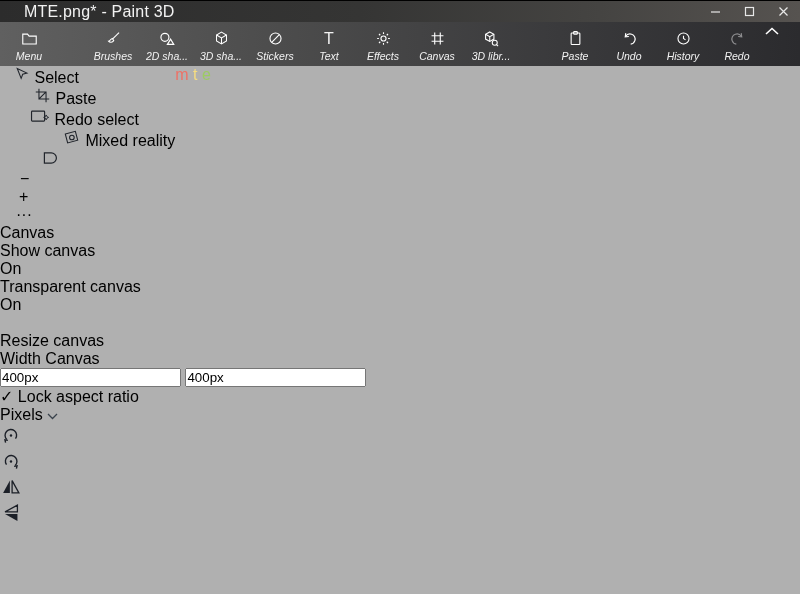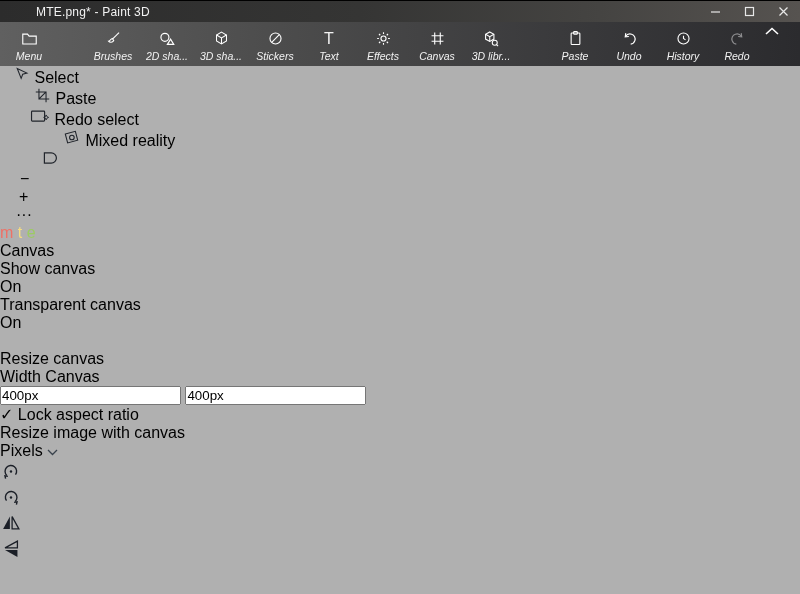--- a/index.html
+++ b/index.html
@@ -3,21 +3,21 @@
 <meta charset="utf-8">
 <style>
   * { margin:0; padding:0; box-sizing:border-box; }
   html,body { width:800px; height:594px; overflow:hidden; }
   body { font-family:"Liberation Sans","DejaVu Sans",sans-serif; position:relative; background:#b0b0b0; }
   .window { position:absolute; inset:0; display:flex; flex-direction:column; }
 
   
   .titlebar { height:22px; background:linear-gradient(90deg,#2c2c2c 0%,#353534 45%,#454442 75%,#565350 100%);
               display:flex; align-items:center; color:#f2f2f2; flex:0 0 auto; border-top:1px solid #000; }
-  .titlebar .title { font-size:12px; padding-left:12px; letter-spacing:.2px;margin-left:24px; }
+  .titlebar .title { font-size:16px; padding-left:24px; letter-spacing:.2px; }
   .win-controls { margin-left:auto; display:flex; height:100%; }
   .win-btn { width:34px; height:100%; display:flex; align-items:center; justify-content:center; color:#e8e8e8; font-size:11px; cursor:default; }
   .win-btn svg { display:block; }
 
   
   .ribbon { height:44px; background:linear-gradient(90deg,#606060 0%,#4c4c4c 35%,#3a3a3c 70%,#2b2b2e 100%);
             display:flex; align-items:stretch; color:#f2f2f2; flex:0 0 auto; }
   .rib-item { width:54px; display:flex; flex-direction:column; align-items:center; justify-content:center; gap:1px; padding-top:2px; cursor:default; }
   .rib-item .ic { height:20px; display:flex; align-items:center; justify-content:center; }
   .rib-item .lb { font-size:10.5px; white-space:nowrap;font-style:italic; }
@@ -224,21 +224,21 @@
       <span class="lb">Redo</span>
     </div>
     <div class="collapse-btn">
       <svg width="16" height="10" viewBox="0 0 16 10">
           <path d="M2 8l6-5.5L14 8" fill="none" stroke="#fff" stroke-width="1.6"></path>
         </svg>
     </div>
   </div>
 
   <div class="body-row">
-    <div style="display:flex;flex-direction:column;">
+    <div style="display:flex;flex-direction:row;">
 
       <div class="subbar">
         <div class="sub-item" style="margin-left:13px">
           <span class="sub-icon">
             <svg width="17" height="17" viewBox="0 0 24 24" fill="none" stroke="#20242b" stroke-width="1.5">
                 <path d="M6 3.5l5.5 14 2.2-5.8 6-1.7z"></path>
               </svg>
           </span>
           <span>Select</span>
         </div>
@@ -327,24 +327,20 @@
       </div>
       <div class="wh-inputs">
         <input class="size-input" value="400px" style="">
         <input class="size-input" value="400px" style="">
       </div>
 
       <div class="check-row">
         <span class="checkbox"><span>✓</span></span>
         <span class="field-label" style="margin:0">Lock aspect ratio</span>
       </div>
-      <div class="check-row">
-        <span class="checkbox"></span>
-        <span class="field-label" style="margin:0">Resize image with canvas</span>
-      </div>
 
       <div class="dropdown">
         <span>Pixels</span>
         <span class="chev">
           <svg width="11" height="7" viewBox="0 0 11 7">
               <path d="M1 1l4.5 4.5L10 1" fill="none" stroke="#39424c" stroke-width="1.3"></path>
             </svg>
         </span>
       </div>
 

